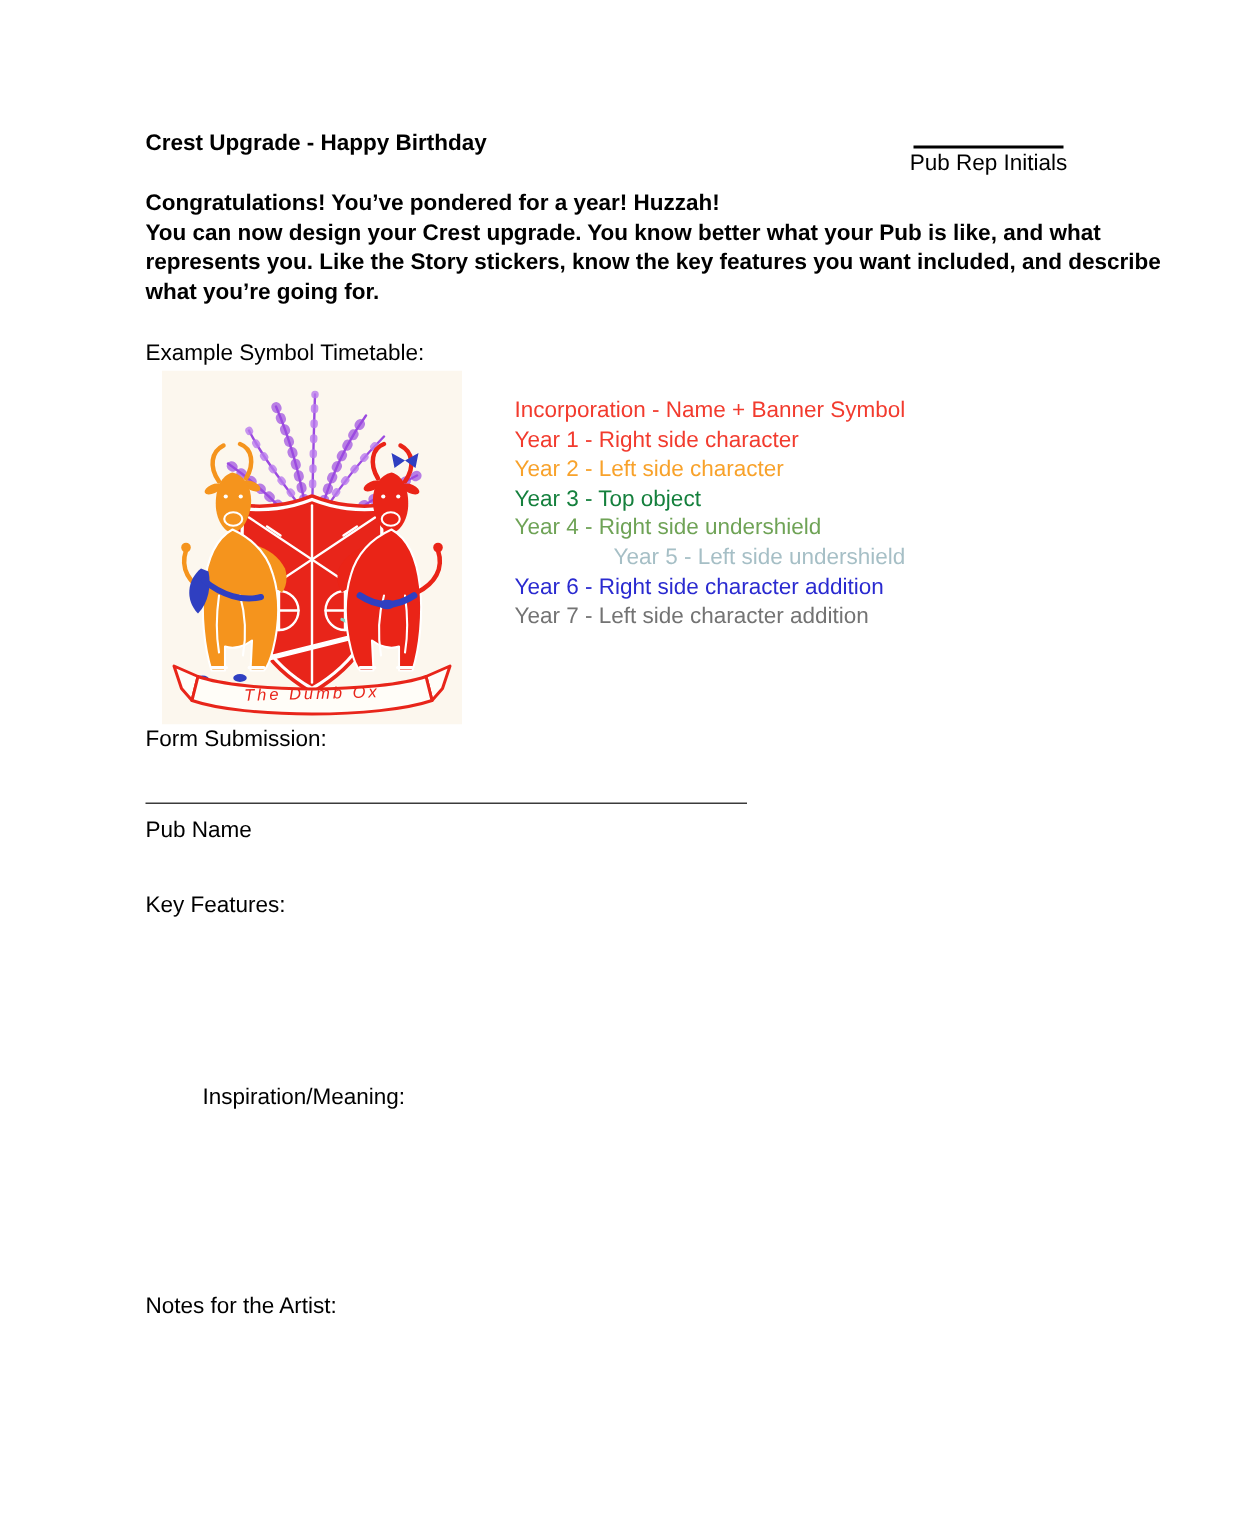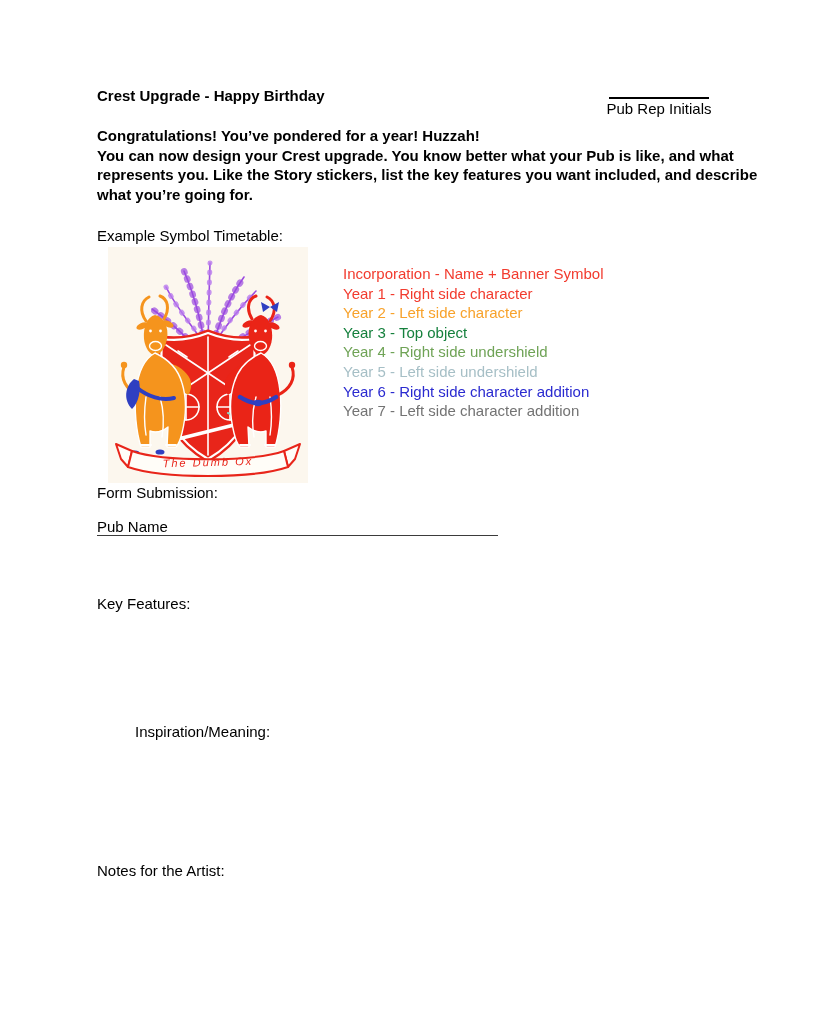--- a/index.html
+++ b/index.html
@@ -13,21 +13,21 @@
   .initials-block{left:600px;top:97px;width:118px;text-align:center;}
   .initials-line{border-top:2px solid #000;width:100px;margin:0 auto;}
   .initials-label{font-weight:normal;margin-top:1px;}
   .intro{left:97px;top:126px;line-height:19.5px;font-weight:bold;}
   .example-label{left:97px;top:227px;}
   .crest-box{left:108px;top:247px;width:200px;height:236px;}
   .crest-box svg{display:block;width:200px;height:236px;}
   .timetable{left:343px;top:264px;line-height:19.6px;}
   .form-submission{left:97px;top:484px;}
   .rule{left:97px;top:535px;width:401px;height:0;border-top:1.5px solid #3b3b3b;}
-  .pub-name{left:97px;top:518px;}
+  .pub-name{left:97px;top:545px;}
   .key-features{left:97px;top:595px;}
   .inspiration{left:97px;top:723px;margin-left:38px;}
   .notes{left:97px;top:862px;}
 
   
   .crest-bg{fill:var(--crest-background);}
   .foliage{fill:none;stroke:var(--crest-purple);stroke-width:1.6;stroke-linecap:round;}
   .leaves{fill:none;stroke:var(--crest-purple);stroke-width:6.5;stroke-linecap:round;stroke-dasharray:1 7;opacity:.7;}
   .leaves2{fill:none;stroke:var(--crest-purple_light);stroke-width:5;stroke-linecap:round;stroke-dasharray:1 9;opacity:.8;}
   .shield-outer{fill:none;stroke:var(--crest-shield_red);stroke-width:7;stroke-linejoin:round;}
@@ -51,21 +51,21 @@
   <div class="abs doc-title">Crest Upgrade - Happy Birthday</div>
 
   <div class="abs initials-block">
     <div class="initials-line"></div>
     <div class="initials-label">Pub Rep Initials</div>
   </div>
 
   <div class="abs intro">
       <div>Congratulations! You’ve pondered for a year! Huzzah!</div>
       <div>You can now design your Crest upgrade. You know better what your Pub is like, and what</div>
-      <div>represents you. Like the Story stickers, list the key features you want included, and describe</div>
+      <div>represents you. Like the Story stickers, know the key features you want included, and describe</div>
       <div>what you’re going for.</div>
     </div>
 
   <div class="abs example-label">Example Symbol Timetable:</div>
 
   <div class="abs crest-box">
     <svg viewBox="0 0 200 236" xmlns="http://www.w3.org/2000/svg">
       <rect class="crest-bg" x="0" y="0" width="200" height="236"></rect>
 
       <g>
@@ -153,21 +153,21 @@
       </g>
     </svg>
   </div>
 
   <div class="abs timetable">
       <div style="color: rgb(242, 59, 46);">Incorporation - Name + Banner Symbol</div>
       <div style="color: rgb(242, 59, 46);">Year 1 - Right side character</div>
       <div style="color: rgb(248, 162, 43);">Year 2 - Left side character</div>
       <div style="color: #15803d;">Year 3 - Top object</div>
       <div style="color: rgb(111, 163, 86);">Year 4 - Right side undershield</div>
-      <div style="color: rgb(166, 191, 198);">Year 5 - Left side undershield</div>
+      <div style="color: rgb(166, 191, 198); text-align: right;">Year 5 - Left side undershield</div>
       <div style="color: rgb(42, 42, 208);">Year 6 - Right side character addition</div>
       <div style="color: #737373;">Year 7 - Left side character addition</div>
     </div>
 
   <div class="abs form-submission">Form Submission:</div>
   <div class="abs rule"></div>
   <div class="abs pub-name">Pub Name</div>
   <div class="abs key-features">Key Features:</div>
   <div class="abs inspiration">Inspiration/Meaning:</div>
   <div class="abs notes">Notes for the Artist:</div>

